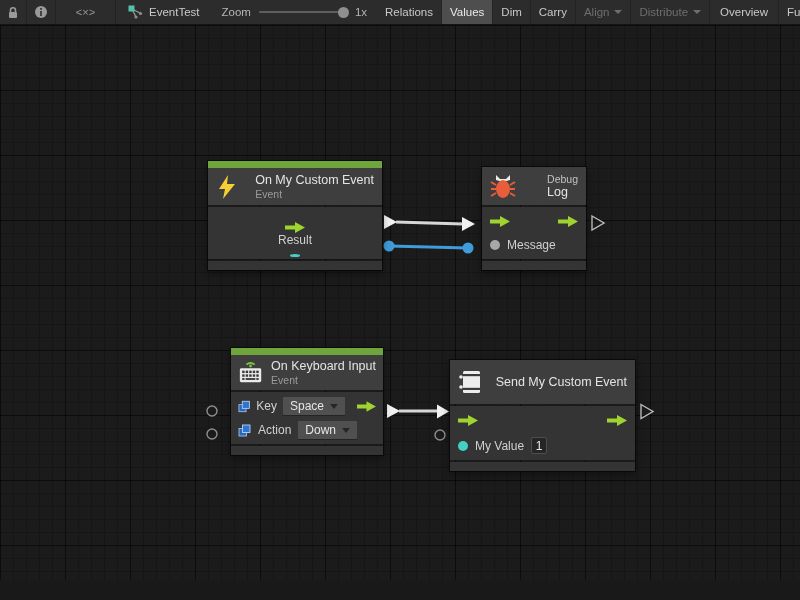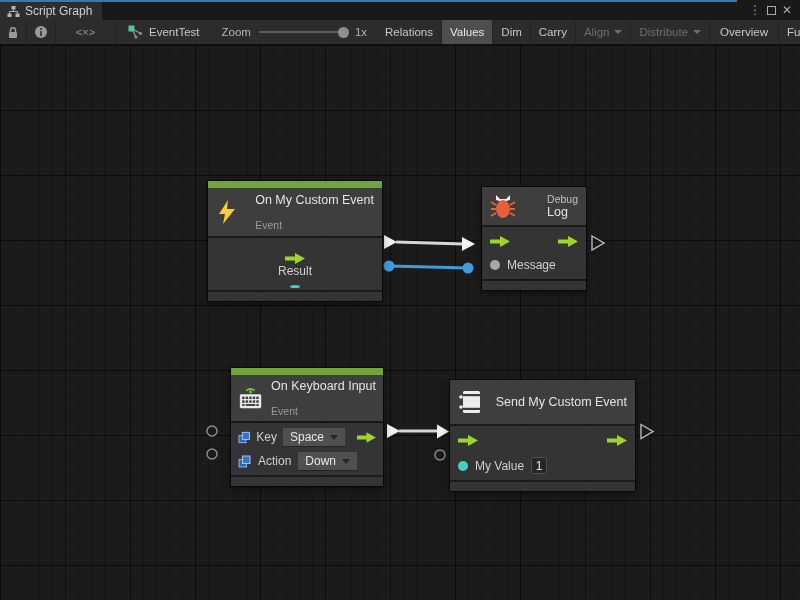--- a/index.html
+++ b/index.html
@@ -39,56 +39,39 @@
   }
   .connections { position:absolute; inset:0; pointer-events:none; }
 
   
   .node { position:absolute; box-shadow:0 0 0 1px rgba(0,0,0,0.55), 0 3px 8px rgba(0,0,0,0.45); font-size:12.5px; }
   .accent { height:7px; background:#6FA53C; }
   .nhead { background:#3E3E3E; display:flex; align-items:center; gap:8px; padding:5px 8px;justify-content:space-between; }
   .nhead .ht { display:flex; flex-direction:column; justify-content:center; }
   .nhead .t { color:#E4E4E4; font-size:12.5px; white-space:nowrap; }
   .nhead .c { color:#C2C2C2; font-size:10.5px; white-space:nowrap; }
-  .nhead .s { color:#9B9B9B; font-size:10.5px; margin-top:12px; }
+  .nhead .s { color:#9B9B9B; font-size:10.5px; margin-top:1px; }
   .nbody { background:#343434; margin-top:2px; padding:2px 0; }
   .nfoot { background:#343434; margin-top:2px; height:9px; }
   .prow { display:flex; align-items:center; height:24px; padding:0 8px; gap:7px; color:#D0D0D0; }
   .prow .spacer { flex:1; }
   .prow.right { justify-content:flex-end;flex-direction:column; }
   .dot { width:10px; height:10px; border-radius:50%; display:inline-block; }
   .dot.cyan { background:#45D0C6; }
   .dot.gray { background:#A8A8A8; }
   .plabel { font-size:12px; }
   .dropdown { display:flex; align-items:center; gap:6px; background:#505050; border-radius:0; height:18px; padding:0 7px; color:#E6E6E6; font-size:12px; box-shadow:0 1px 0 rgba(0,0,0,0.3); }
   .dropdown .dcaret { width:0; height:0; border-left:4px solid transparent; border-right:4px solid transparent; border-top:5px solid #262626; }
   .numbox { width:16px; height:17px; background:#262626; border:1px solid #4E4E4E; border-radius:2px; color:#E8E8E8; font-size:12px; text-align:center; font-family:"Liberation Sans", sans-serif; padding:0; }
 </style>
 </head>
 <body>
 
 <div class="window">
 
-  <div class="titlebar">
-    <div class="focus-line"></div>
-    <div class="tab">
-      <svg width="13" height="13" viewBox="0 0 13 13">
-        <rect x="4.5" y="1" width="4" height="3.5" fill="#B5B5B5"></rect>
-        <rect x="0.5" y="8.5" width="4" height="3.5" fill="#B5B5B5"></rect>
-        <rect x="8.5" y="8.5" width="4" height="3.5" fill="#B5B5B5"></rect>
-        <path d="M6.5 4.5v2M2.5 8.5v-2h8v2" stroke="#B5B5B5" fill="none"></path>
-      </svg>
-      <span>Script Graph</span>
-    </div>
-    <div class="titlebar-controls">
-      <span class="tb-glyph">⋮</span>
-      <span class="maxbox"></span>
-      <span class="tb-glyph">✕</span>
-    </div>
-  </div>
 
   <div class="toolbar">
     <div class="tbtn icon-btn">
       <svg width="12" height="13" viewBox="0 0 12 13">
         <path d="M3.5 6V4.2a2.5 2.5 0 0 1 5 0V6" stroke="#9A9A9A" stroke-width="1.6" fill="none"></path>
         <rect x="2" y="6" width="8" height="6" rx="1" fill="#9A9A9A"></rect>
       </svg>
     </div>
     <div class="tbtn icon-btn">
       <svg width="14" height="14" viewBox="0 0 14 14">

